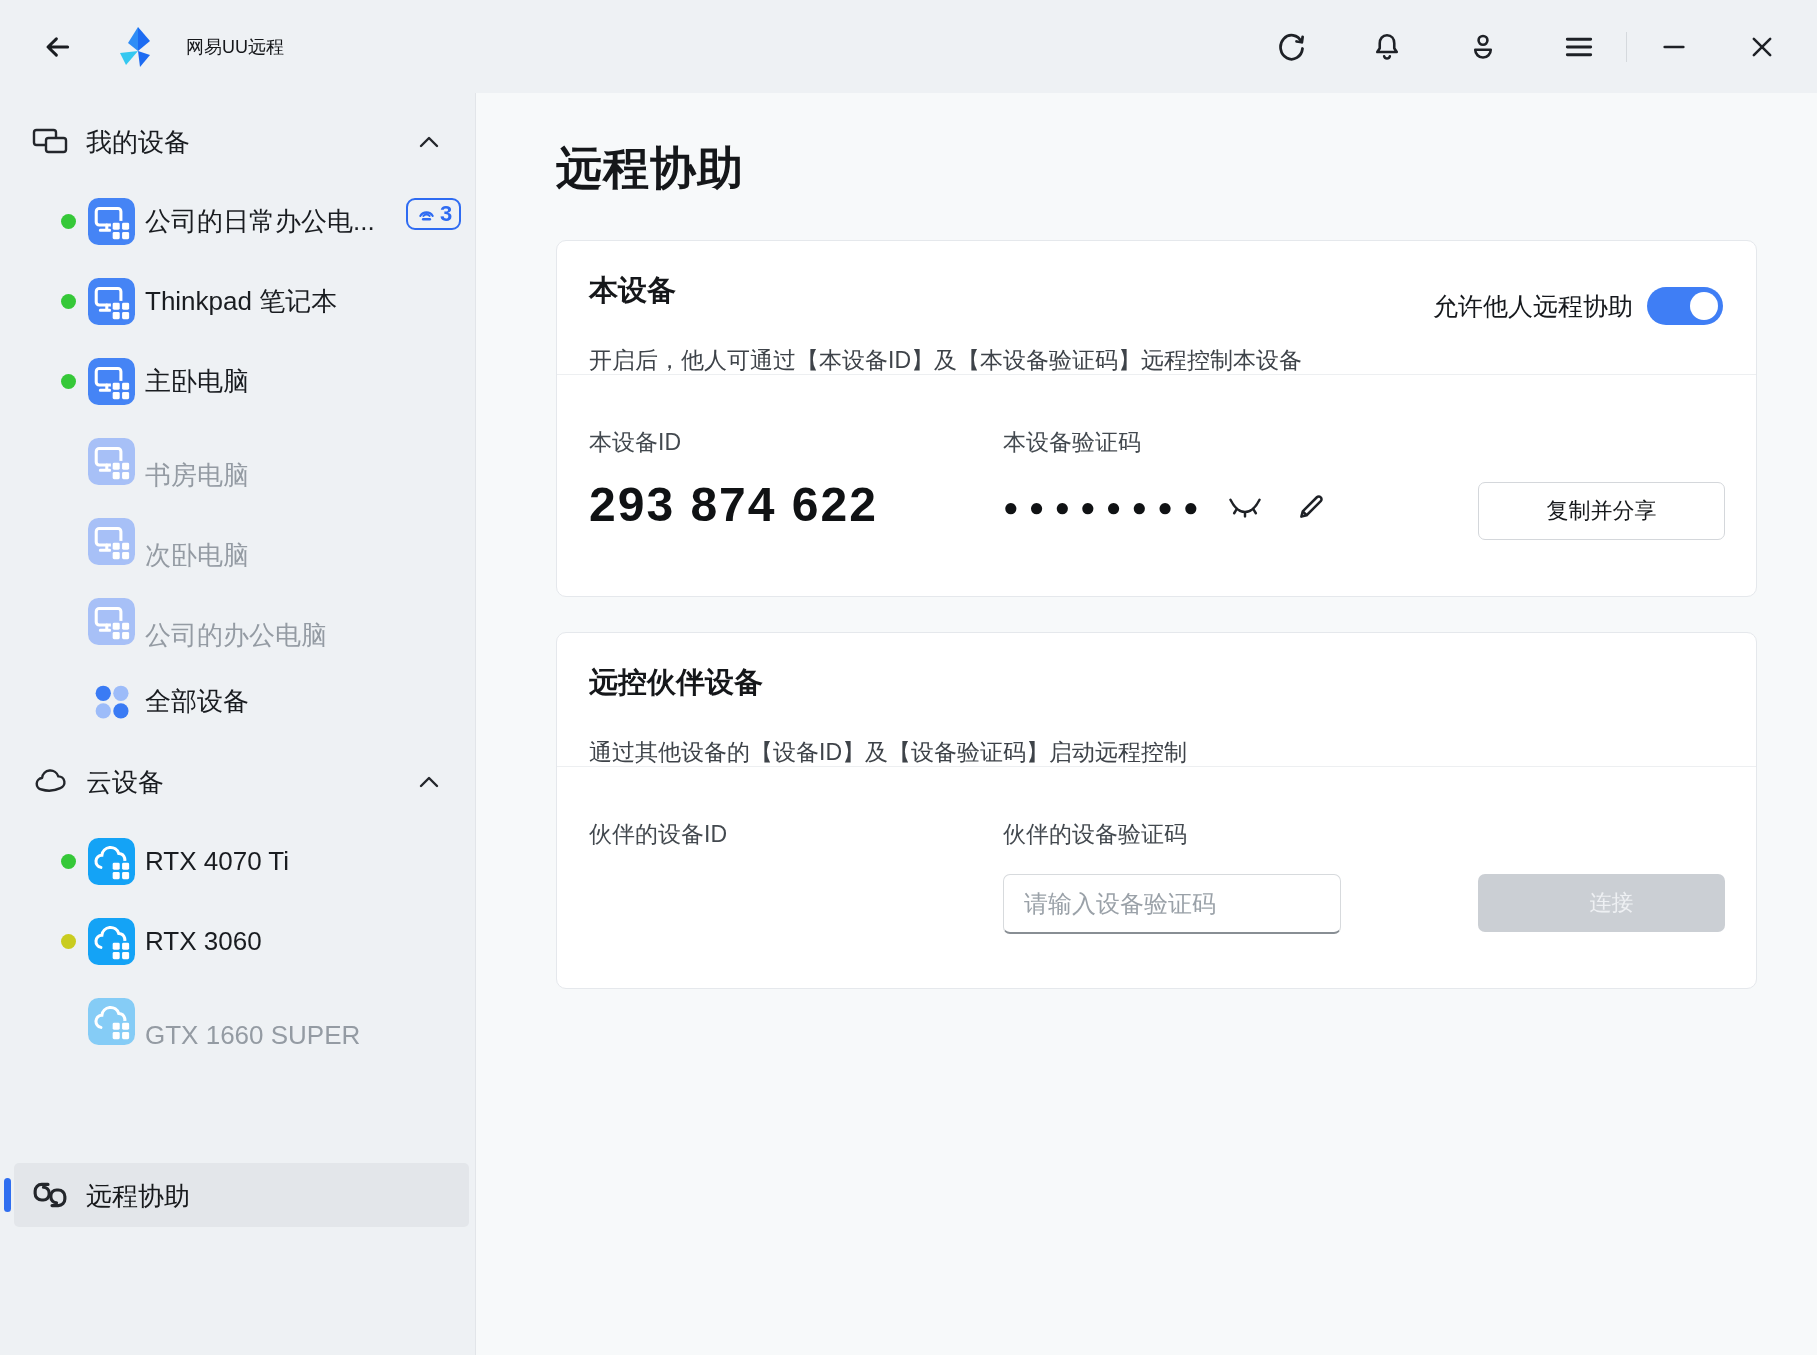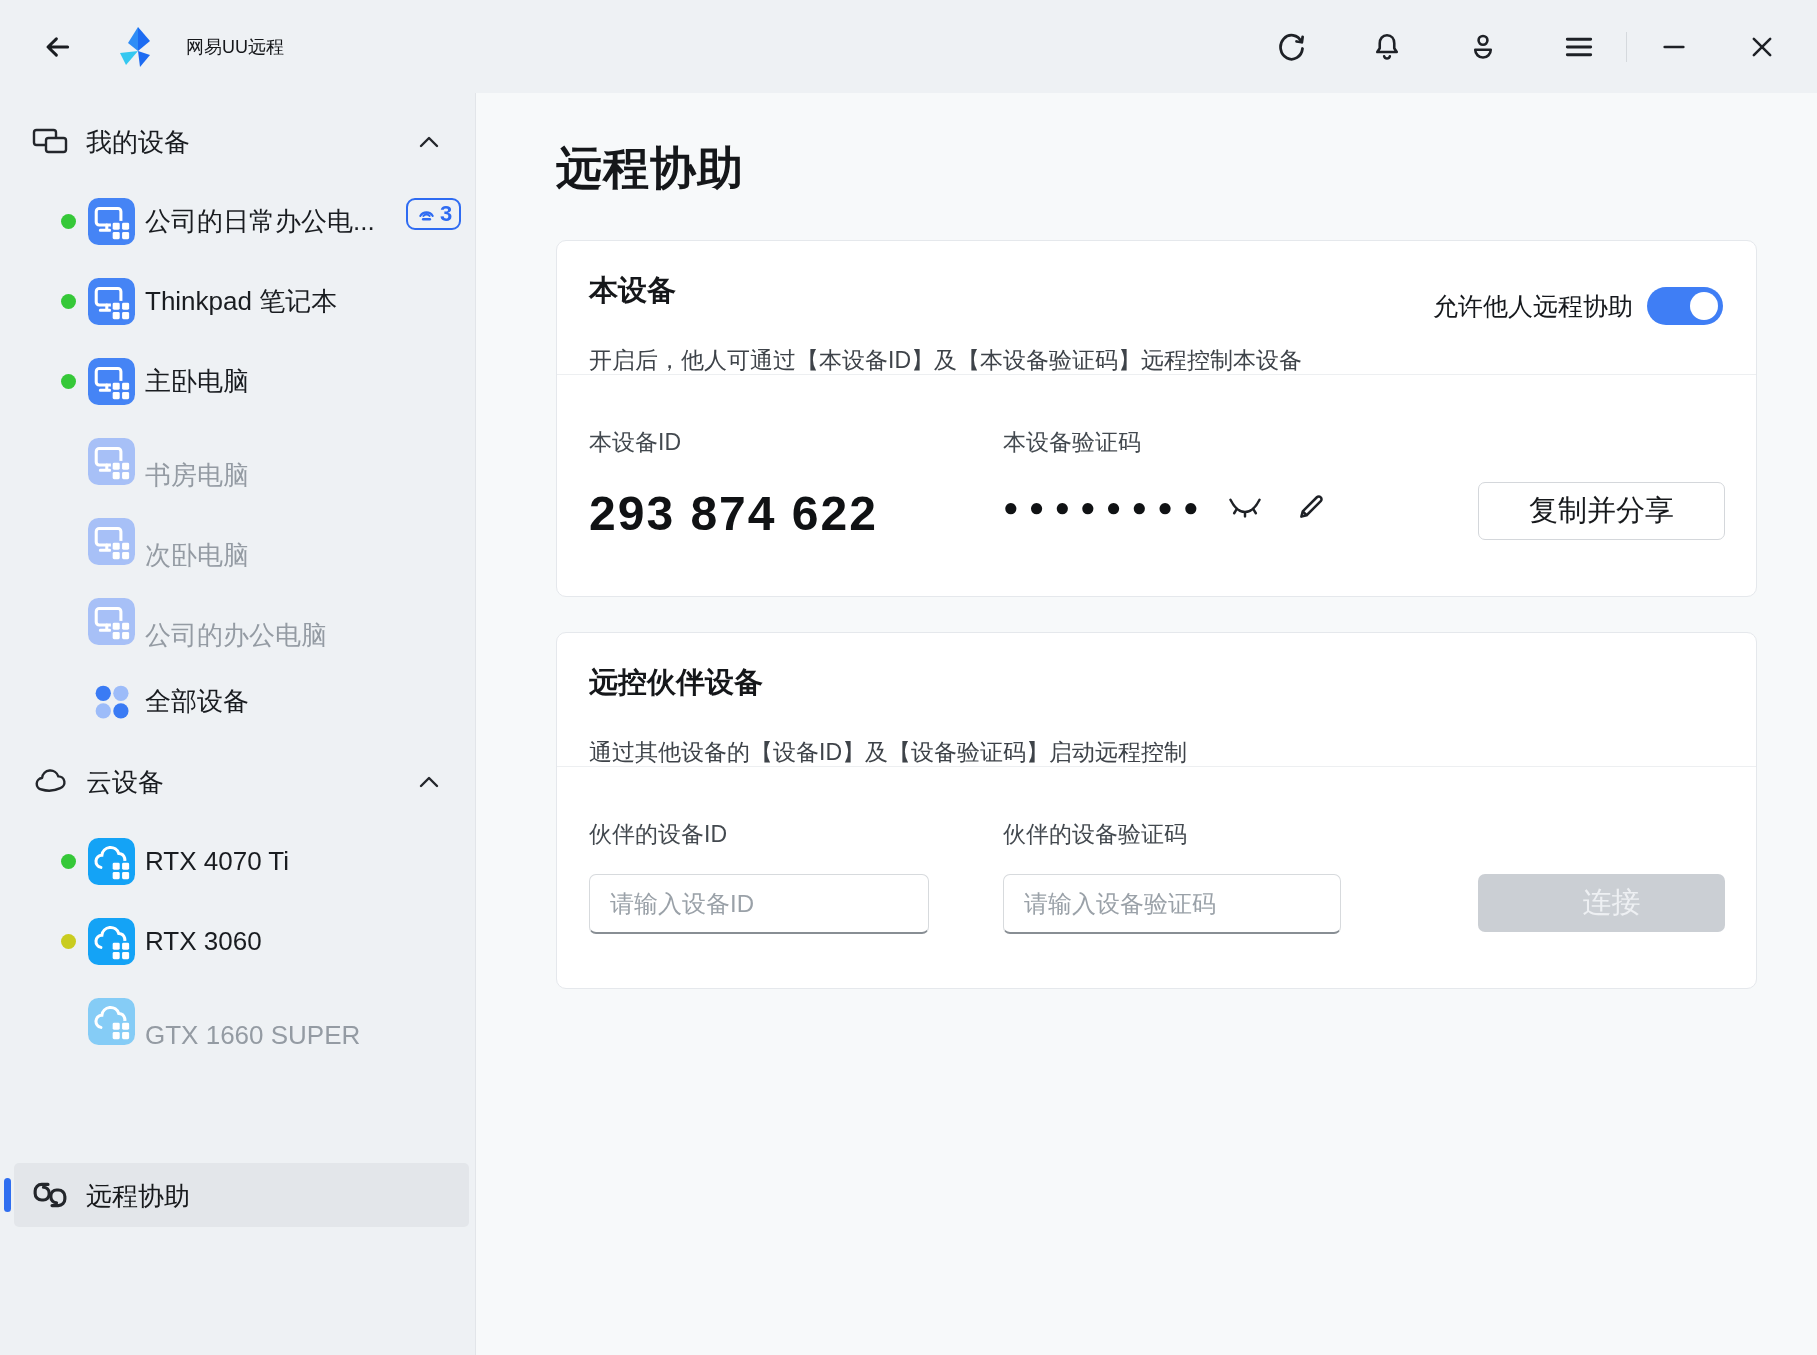--- a/index.html
+++ b/index.html
@@ -47,26 +47,26 @@
   .card-title{position:absolute;left:32px;top:30px;font-size:29px;font-weight:700;color:#15171a;}
   .card-sub{position:absolute;left:32px;top:104px;font-size:23px;color:#3e4349;}
   .card-div{position:absolute;left:0;top:133px;width:100%;height:1px;background:#edeff1;}
   .toggle-wrap{position:absolute;right:33px;top:45px;height:40px;display:flex;align-items:center;gap:14px;}
   .toggle-label{font-size:25px;color:#15181c;}
   .toggle{position:relative;width:76px;height:38px;border-radius:19px;background:#3f7ef5;cursor:pointer;}
   .toggle .knob{position:absolute;right:5px;top:5px;width:28px;height:28px;border-radius:50%;background:#ffffff;}
   .field-label{position:absolute;top:186px;font-size:23px;color:#43494f;}
   .fl-1{left:32px;}
   .fl-2{left:446px;}
-  .device-id{position:absolute;left:32px;top:245px;font-size:48px;font-weight:800;color:#101214;letter-spacing:2px;}
+  .device-id{position:absolute;left:32px;top:236px;font-size:48px;font-weight:800;color:#101214;letter-spacing:2px;}
   .pass-row{position:absolute;left:446px;top:246px;display:flex;align-items:center;}
   .pass-dots{font-size:26px;letter-spacing:10px;color:#101214;line-height:40px;}
   .mini-ic{display:flex;align-items:center;justify-content:center;width:44px;height:40px;cursor:pointer;}
   .btn{position:absolute;left:921px;top:241px;width:247px;height:58px;border-radius:7px;
-       display:flex;align-items:center;justify-content:center;font-size:29px;cursor:pointer;box-sizing:border-box;}
+       display:flex;align-items:center;justify-content:center;font-size:22px;cursor:pointer;box-sizing:border-box;}
   .btn-outline{background:#ffffff;border:1px solid #d4d7db;color:#17191c;}
   .btn-disabled{background:#cbcfd4;color:#eef0f3;cursor:default;padding-left:20px;}
   .inp{position:absolute;top:241px;height:60px;box-sizing:border-box;background:#ffffff;
        border:1px solid #d7dadd;border-bottom:2px solid #888e94;border-radius:7px;
        padding:0 20px;font-size:24px;color:#17191c;outline:none;
        font-family:"Liberation Sans","DejaVu Sans",sans-serif;}
   .inp::placeholder{color:#9aa1a8;}
   .inp-1{left:32px;width:340px;}
   .inp-2{left:446px;width:338px;}
 </style>
@@ -375,19 +375,18 @@
     </div>
 
     <div class="card card2">
       <div class="card-title">远控伙伴设备</div>
       <div class="card-sub">通过其他设备的【设备ID】及【设备验证码】启动远程控制</div>
       <div class="card-div"></div>
 
       <div class="field-label fl-1">伙伴的设备ID</div>
       <div class="field-label fl-2">伙伴的设备验证码</div>
 
-      <input class="inp inp-1" type="text" placeholder="请输入设备ID" style="">
       <input class="inp inp-2" type="text" placeholder="请输入设备验证码" style="">
 
       <div class="btn btn-disabled">连接</div>
     </div>
   </div>
 </div>
 
 </body></html>

